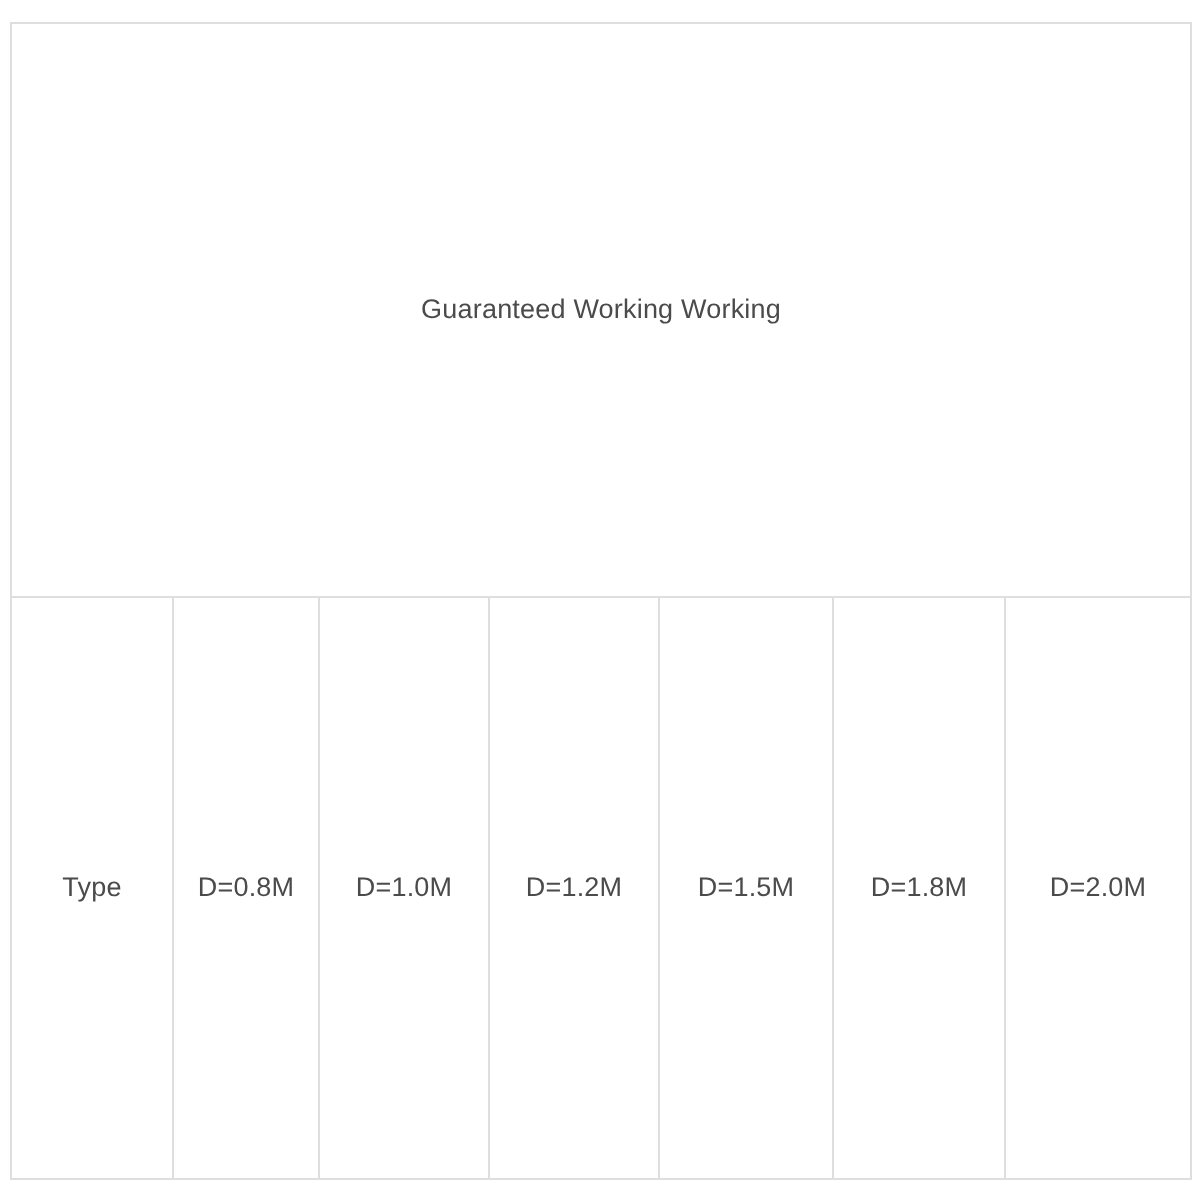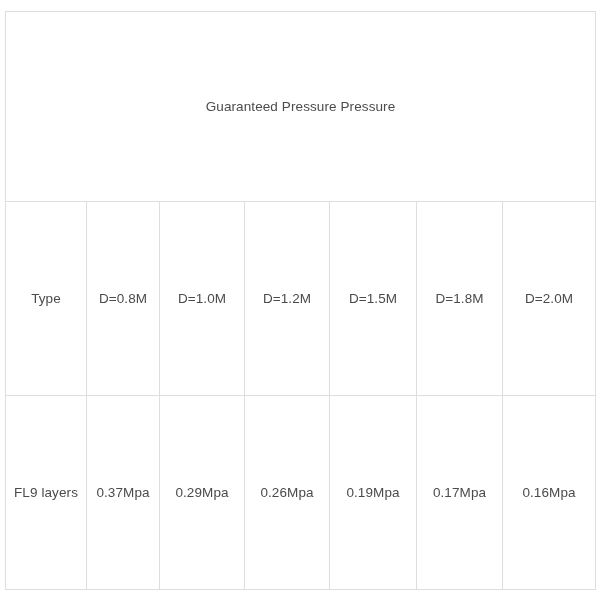--- a/index.html
+++ b/index.html
@@ -76,36 +76,27 @@
       <col class="c0">
         <col class="c1">
         <col class="c2">
         <col class="c3">
         <col class="c4">
         <col class="c5">
         <col class="c6">
     </colgroup>
     <tbody>
       <tr>
-        <td class="title-cell" colspan="7">Guaranteed Pressure Pressure</td>
+        <td class="title-cell" colspan="7">Guaranteed Working Working</td>
       </tr>
       <tr class="header-row">
         <td>Type</td>
         <td>D=0.8M</td>
         <td>D=1.0M</td>
         <td>D=1.2M</td>
         <td>D=1.5M</td>
         <td>D=1.8M</td>
         <td>D=2.0M</td>
       </tr>
 
-      <tr class="data-row">
-        <td>FL9 layers</td>
-        <td>0.37Mpa</td>
-        <td>0.29Mpa</td>
-        <td>0.26Mpa</td>
-        <td>0.19Mpa</td>
-        <td>0.17Mpa</td>
-        <td>0.16Mpa</td>
-      </tr>
     </tbody>
   </table>
 </div>
 
 </body></html>

